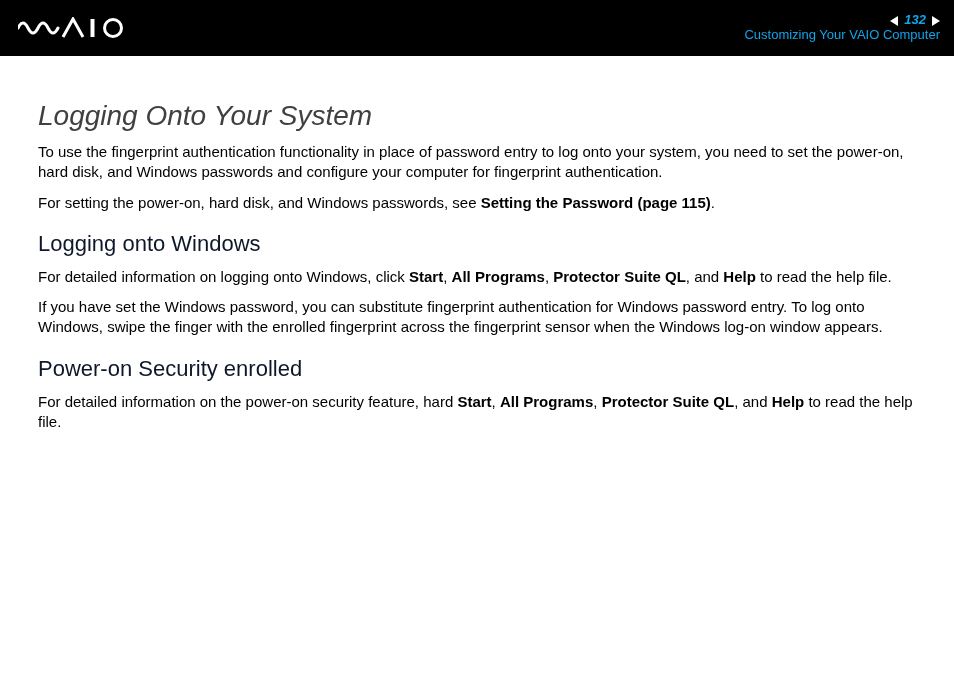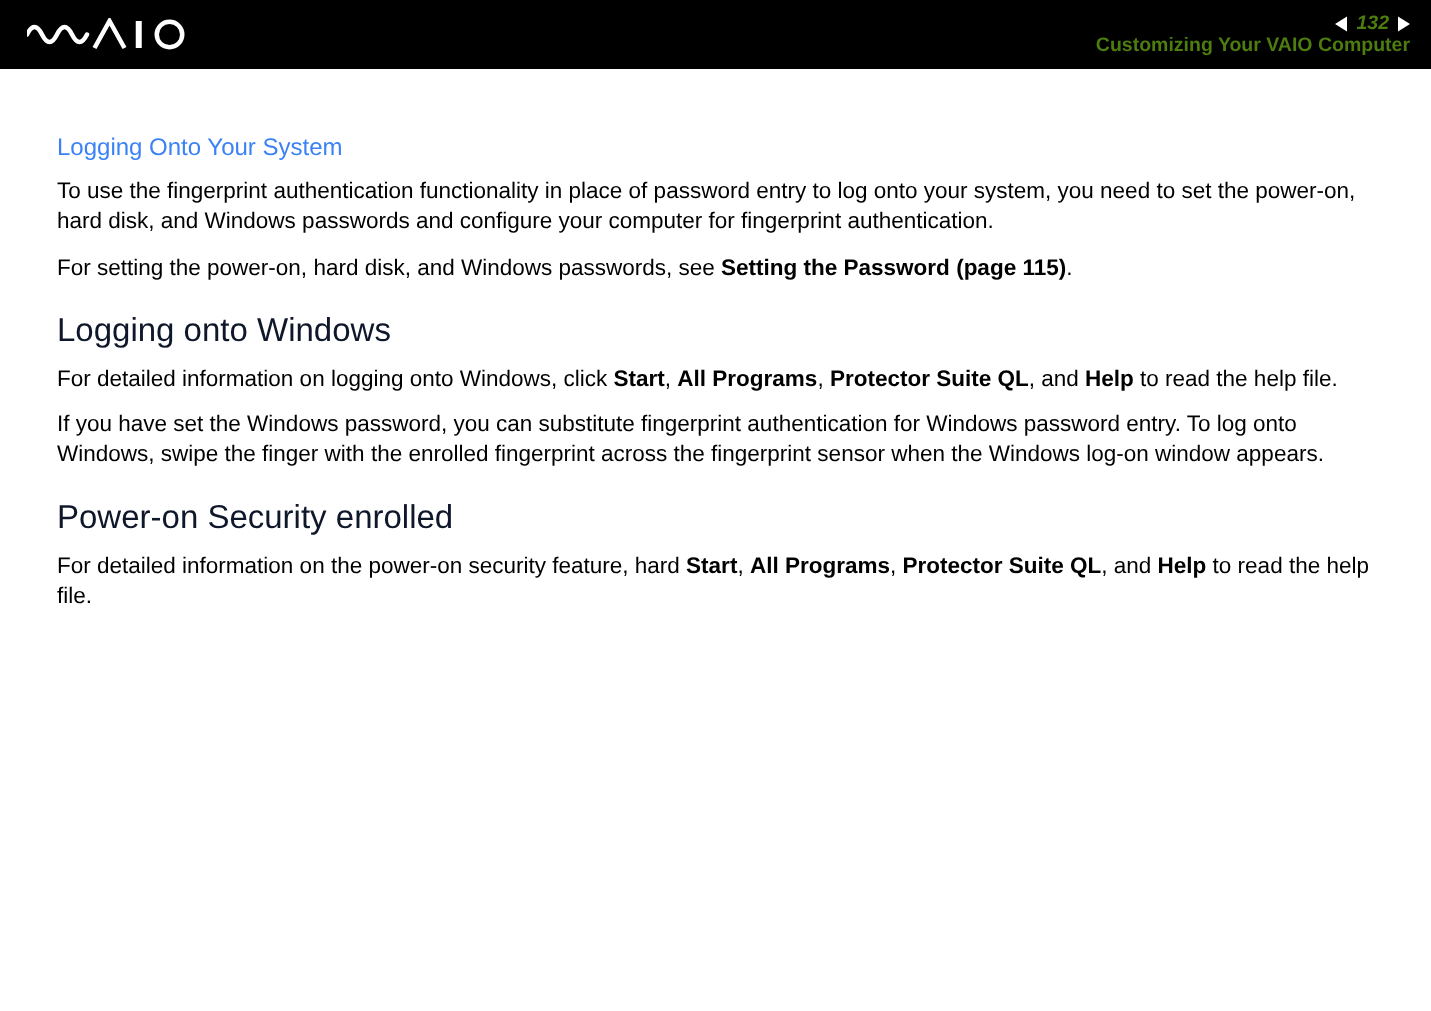--- a/index.html
+++ b/index.html
@@ -2,42 +2,42 @@
 <html><head>
 <meta charset="utf-8">
 <style>
   * { box-sizing: border-box; margin: 0; padding: 0; }
   html, body { width: 954px; height: 674px; font-family: Arial, Helvetica, sans-serif; background: #fff; color: #000; }
   .page { width: 954px; height: 674px; position: relative; }
 
   
   .header-bar {
     background: #000;
-    color: #4d7c0f;
-    height: 46px;
+    color: #0ea5e9;
+    height: 56px;
     width: 100%;
     display: flex;
     align-items: center;
     justify-content: space-between;
     padding: 0 14px 0 18px;
   }
   .vaio-logo { display: flex; align-items: center; }
   .vaio-logo svg { height: 22px; width: auto; }
 
   .header-right { text-align: right; line-height: 1.15; }
   .page-nav { display: flex; align-items: center; justify-content: flex-end; gap: 4px; font-size: 13px; font-weight: bold; font-style: italic; }
   .page-nav .tri { width: 0; height: 0; border-top: 5px solid transparent; border-bottom: 5px solid transparent; display: inline-block; }
   .tri-left { border-right: 8px solid #fff; }
   .tri-right { border-left: 8px solid #fff; }
   .page-num { padding: 0 2px; }
-  .crumb { font-size: 13px; font-weight: bold; }
+  .crumb { font-size: 13px; font-weight: normal; }
 
   
   .content { padding: 44px 38px 0 38px; }
-  h1.section-title { color: #3b82f6; font-weight: 400; font-size: 16px; margin-bottom: 10px; }
+  h1.section-title { color: #404040; font-weight: 400; font-size: 28px; margin-bottom: 10px; font-style: italic; }
   .para { font-size: 15px; line-height: 1.35; margin-bottom: 10px; }
   h2.sub { font-weight: 400; font-size: 22px; margin: 18px 0 10px 0; color: #0f172a; }
   .bold { font-weight: bold; }
   .link { color: #000000; }
   .link.bold { font-weight: bold; }
 </style>
 </head>
 <body>
 
 <div class="page">

